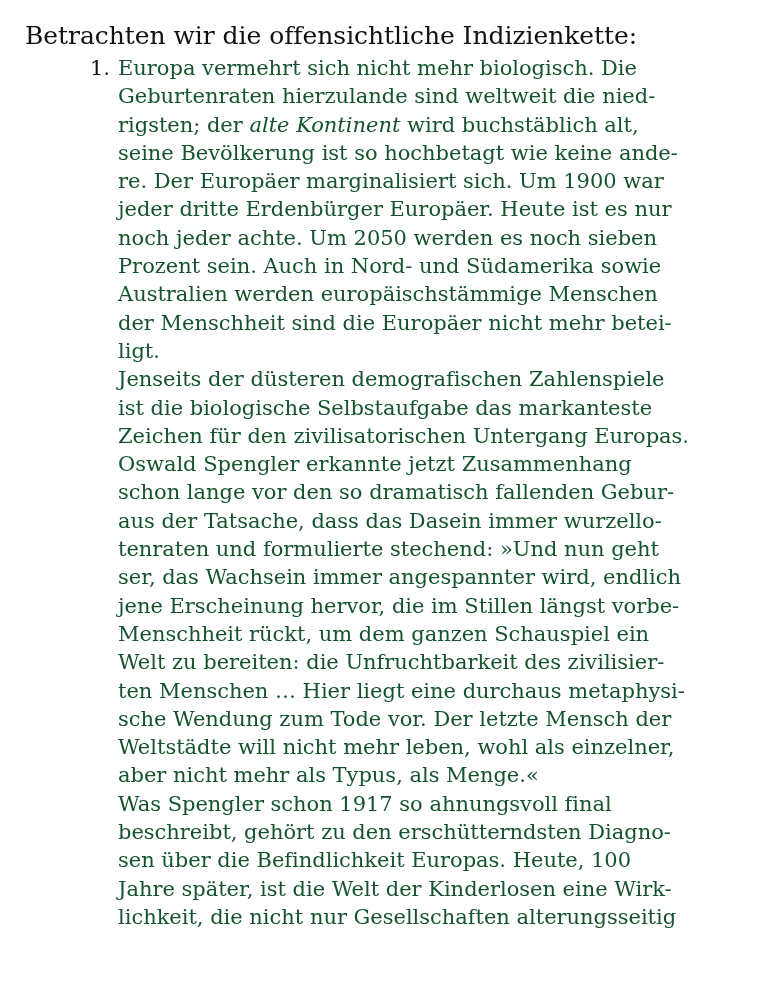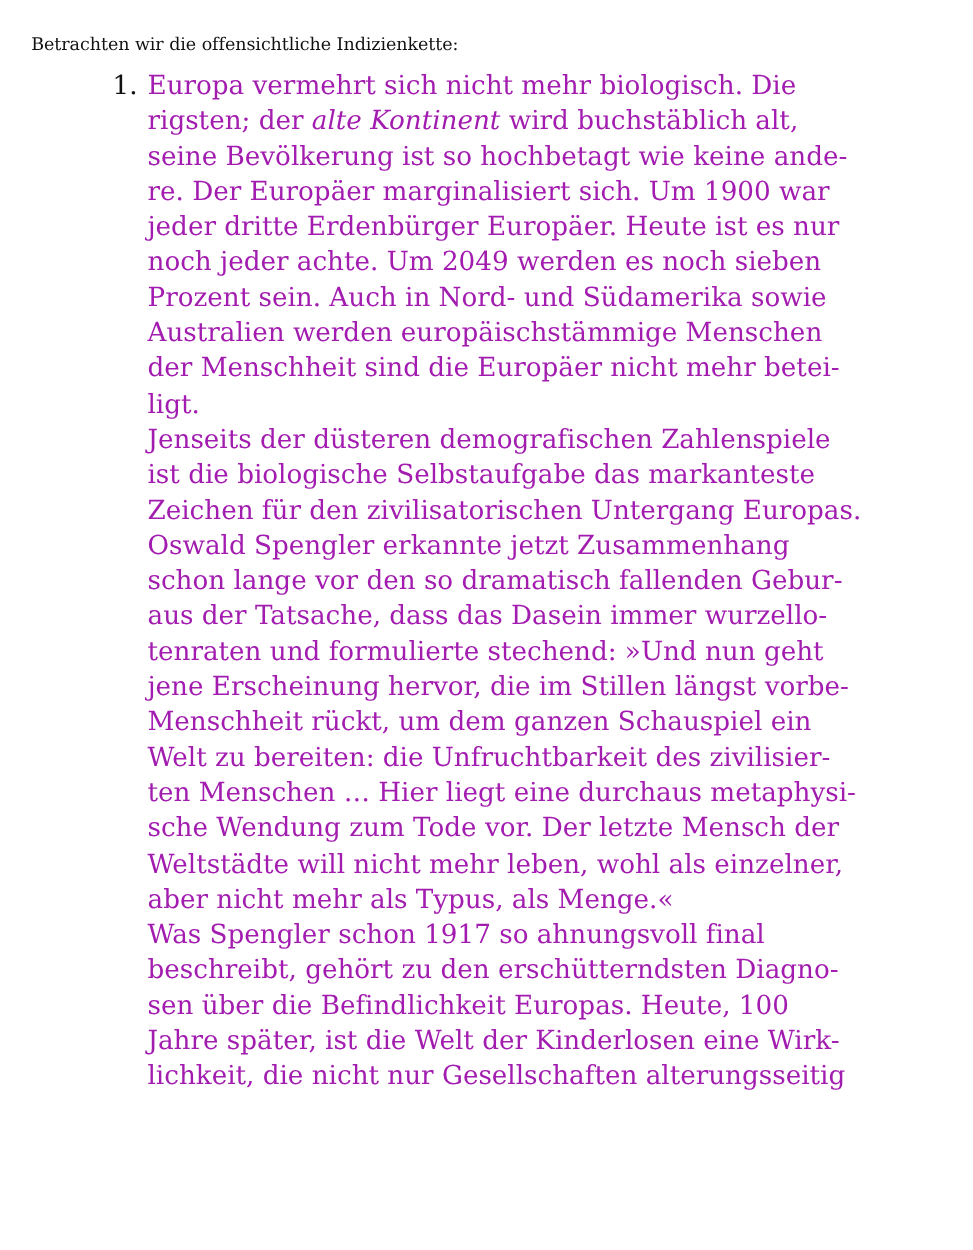--- a/index.html
+++ b/index.html
@@ -23,21 +23,21 @@
     background: #ffffff;
     box-sizing: border-box;
   }
 
   
   .intro-line {
     position: absolute;
     left: 25px;
     top: 22px;
     width: 730px;
-    font-size: 14px;
+    font-size: 25px;
     line-height: 28.3px;
     letter-spacing: -0.05px;
     white-space: nowrap;
     color: #111111;
   }
 
   
   .list-block {
     position: absolute;
     left: 0;
@@ -69,59 +69,61 @@
   .para {
     margin: 0;
     padding: 0;
   }
 
   .txt-line {
     font-size: 21px;
     line-height: 28.3px;
     letter-spacing: -0.02px;
     white-space: nowrap;
-    color: #a21caf;
+    color: #14532d;
     text-align: left;
   }
 
   .txt-line em {
   }
 </style>
 </head>
 <body style="color: rgb(17, 17, 17);">
 
 <div class="page" style="background: rgb(255, 255, 255);">
 
   <div class="intro-line">Betrachten wir die offensichtliche Indizienkette:</div>
 
   <div class="list-block">
     <div class="list-item">
       <div class="item-marker">1.</div>
       <div class="item-body">
 
       <div class="para">
             <div class="txt-line"><span>Europa vermehrt sich nicht mehr biologisch. Die</span></div>
+            <div class="txt-line"><span>Geburtenraten hierzulande sind weltweit die nied-</span></div>
             <div class="txt-line"><span>rigsten; der </span><em>alte Kontinent</em><span> wird buchstäblich alt,</span></div>
             <div class="txt-line"><span>seine Bevölkerung ist so hochbetagt wie keine ande-</span></div>
             <div class="txt-line"><span>re. Der Europäer marginalisiert sich. Um 1900 war</span></div>
             <div class="txt-line"><span>jeder dritte Erdenbürger Europäer. Heute ist es nur</span></div>
-            <div class="txt-line"><span>noch jeder achte. Um 2049 werden es noch sieben</span></div>
+            <div class="txt-line"><span>noch jeder achte. Um 2050 werden es noch sieben</span></div>
             <div class="txt-line"><span>Prozent sein. Auch in Nord- und Südamerika sowie</span></div>
             <div class="txt-line"><span>Australien werden europäischstämmige Menschen</span></div>
             <div class="txt-line"><span>der Menschheit sind die Europäer nicht mehr betei-</span></div>
             <div class="txt-line"><span>ligt.</span></div>
           </div>
           <div class="para">
             <div class="txt-line"><span>Jenseits der düsteren demografischen Zahlenspiele</span></div>
             <div class="txt-line"><span>ist die biologische Selbstaufgabe das markanteste</span></div>
             <div class="txt-line"><span>Zeichen für den zivilisatorischen Untergang Europas.</span></div>
             <div class="txt-line"><span>Oswald Spengler erkannte jetzt Zusammenhang</span></div>
             <div class="txt-line"><span>schon lange vor den so dramatisch fallenden Gebur-</span></div>
             <div class="txt-line"><span>aus der Tatsache, dass das Dasein immer wurzello-</span></div>
             <div class="txt-line"><span>tenraten und formulierte stechend: »Und nun geht</span></div>
+            <div class="txt-line"><span>ser, das Wachsein immer angespannter wird, endlich</span></div>
             <div class="txt-line"><span>jene Erscheinung hervor, die im Stillen längst vorbe-</span></div>
             <div class="txt-line"><span>Menschheit rückt, um dem ganzen Schauspiel ein</span></div>
             <div class="txt-line"><span>Welt zu bereiten: die Unfruchtbarkeit des zivilisier-</span></div>
             <div class="txt-line"><span>ten Menschen … Hier liegt eine durchaus metaphysi-</span></div>
             <div class="txt-line"><span>sche Wendung zum Tode vor. Der letzte Mensch der</span></div>
             <div class="txt-line"><span>Weltstädte will nicht mehr leben, wohl als einzelner,</span></div>
             <div class="txt-line"><span>aber nicht mehr als Typus, als Menge.«</span></div>
           </div>
           <div class="para">
             <div class="txt-line"><span>Was Spengler schon 1917 so ahnungsvoll final</span></div>

